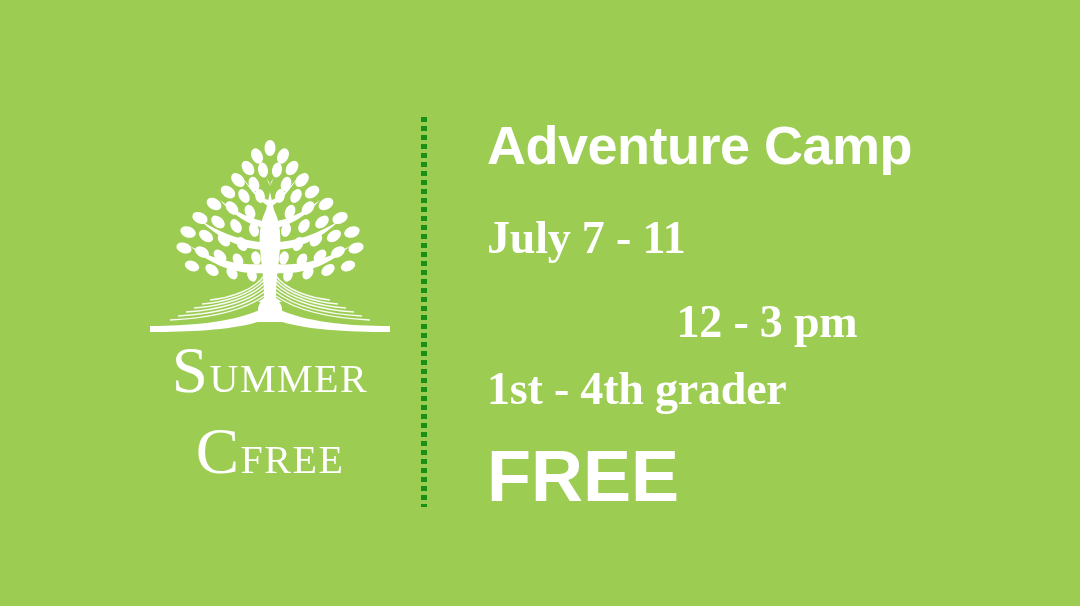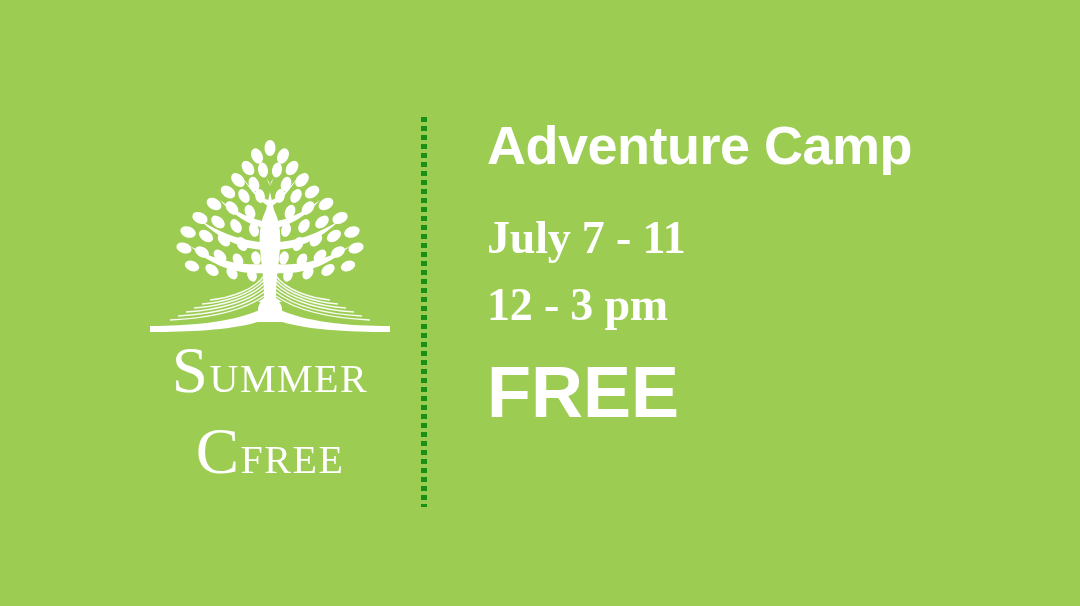--- a/index.html
+++ b/index.html
@@ -92,21 +92,21 @@
   }
   .detail-line {
     font-size: 46px;
     font-weight: bold;
     line-height: 1.0;
     letter-spacing: -0.2px;
     white-space: nowrap;
     font-family: Liberation Serif, serif;
   }
   .detail-line-1 { margin-top: 43px; }
-  .detail-line-2 { margin-top: 21px; }
+  .detail-line-2 { margin-top: 38px; text-align: center; }
   .detail-line-3 { margin-top: 21px; }
   .price-line {
     font-size: 72px;
     font-weight: bold;
     line-height: 1.0;
     letter-spacing: 0px;
     margin-top: 28px;
     white-space: nowrap;
   }
 </style>
@@ -227,17 +227,18 @@
     </div>
   </div>
 
   <div class="divider"></div>
 
   <div class="info-block">
     <div class="camp-title">Adventure Camp</div>
     <ul class="detail-list">
       <li class="detail-line detail-line-1">July 7 - 11</li>
       <li class="detail-line detail-line-2">12 - 3 pm</li>
+      <li class="detail-line detail-line-3">1st - 4th grader</li>
     </ul>
     <div class="price-line">FREE</div>
   </div>
 
 </div>
 
 </body></html>

